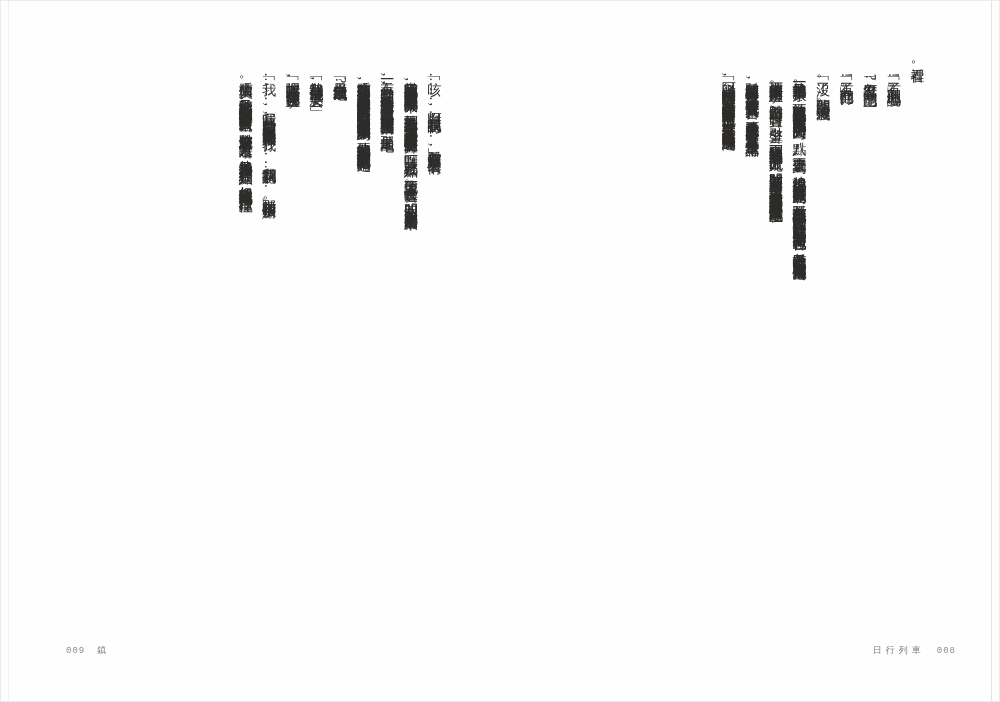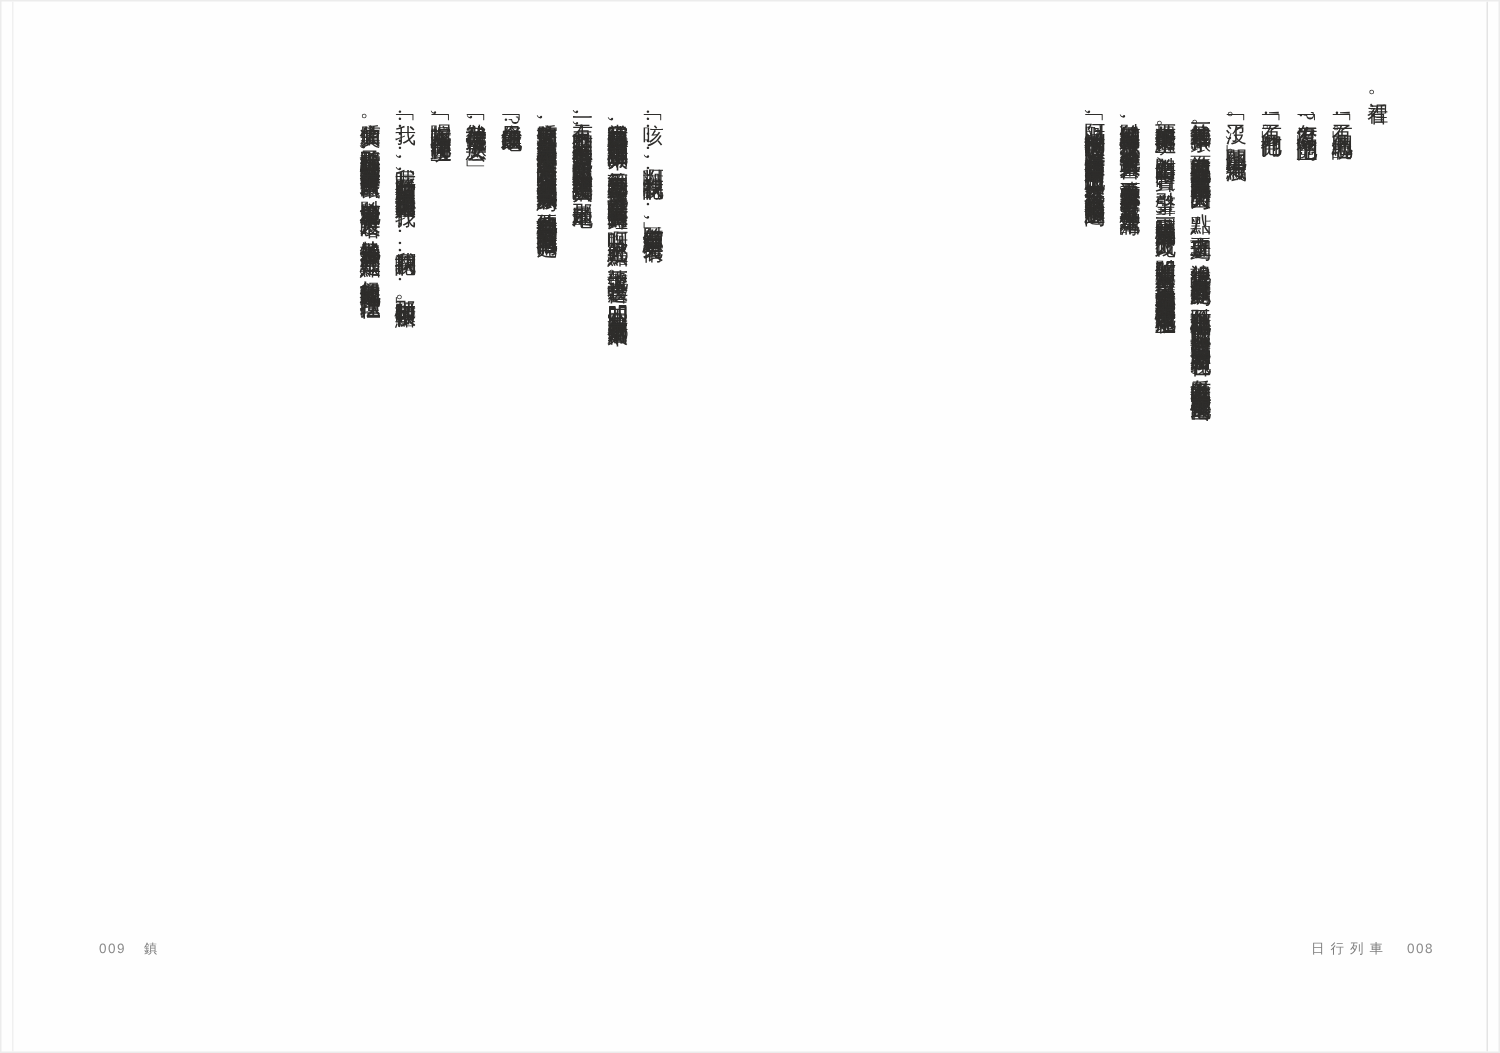--- a/index.html
+++ b/index.html
@@ -58,22 +58,22 @@
   .page-left  .text-block { right: 55px; }
 
   .text-block p {
     margin: 0;
     padding: 0;
   }
   .text-block p.indent { text-indent: 1em; }
 
   .footer {
     position: absolute;
-    bottom: 64px;
-    font-family: Liberation Sans, sans-serif;
+    bottom: 46px;
+    font-family: Liberation Mono, monospace;
     font-size: 9px;
     color: #8b8b8b;
     white-space: nowrap;
   }
   .footer-left  { left: 65px; }
   .footer-right { right: 45px; margin-top: 24px; }
   .footer .running {
     letter-spacing: 4px;
     color: #7f7f7f;
   }

